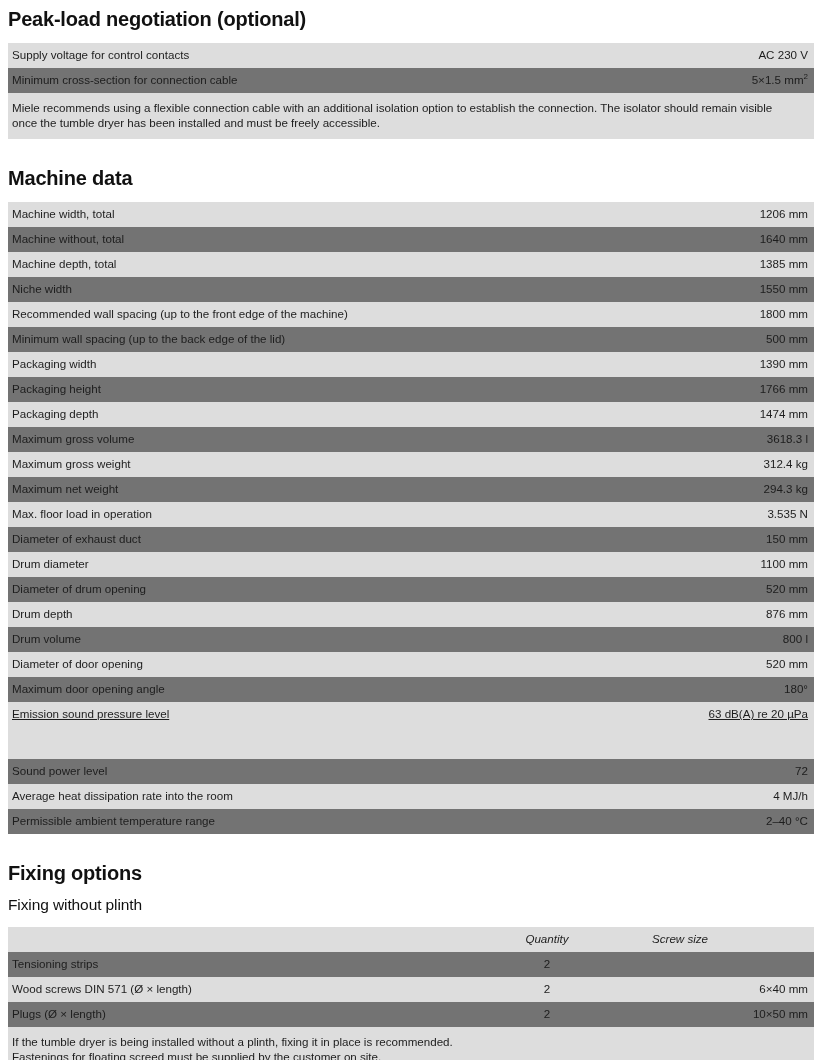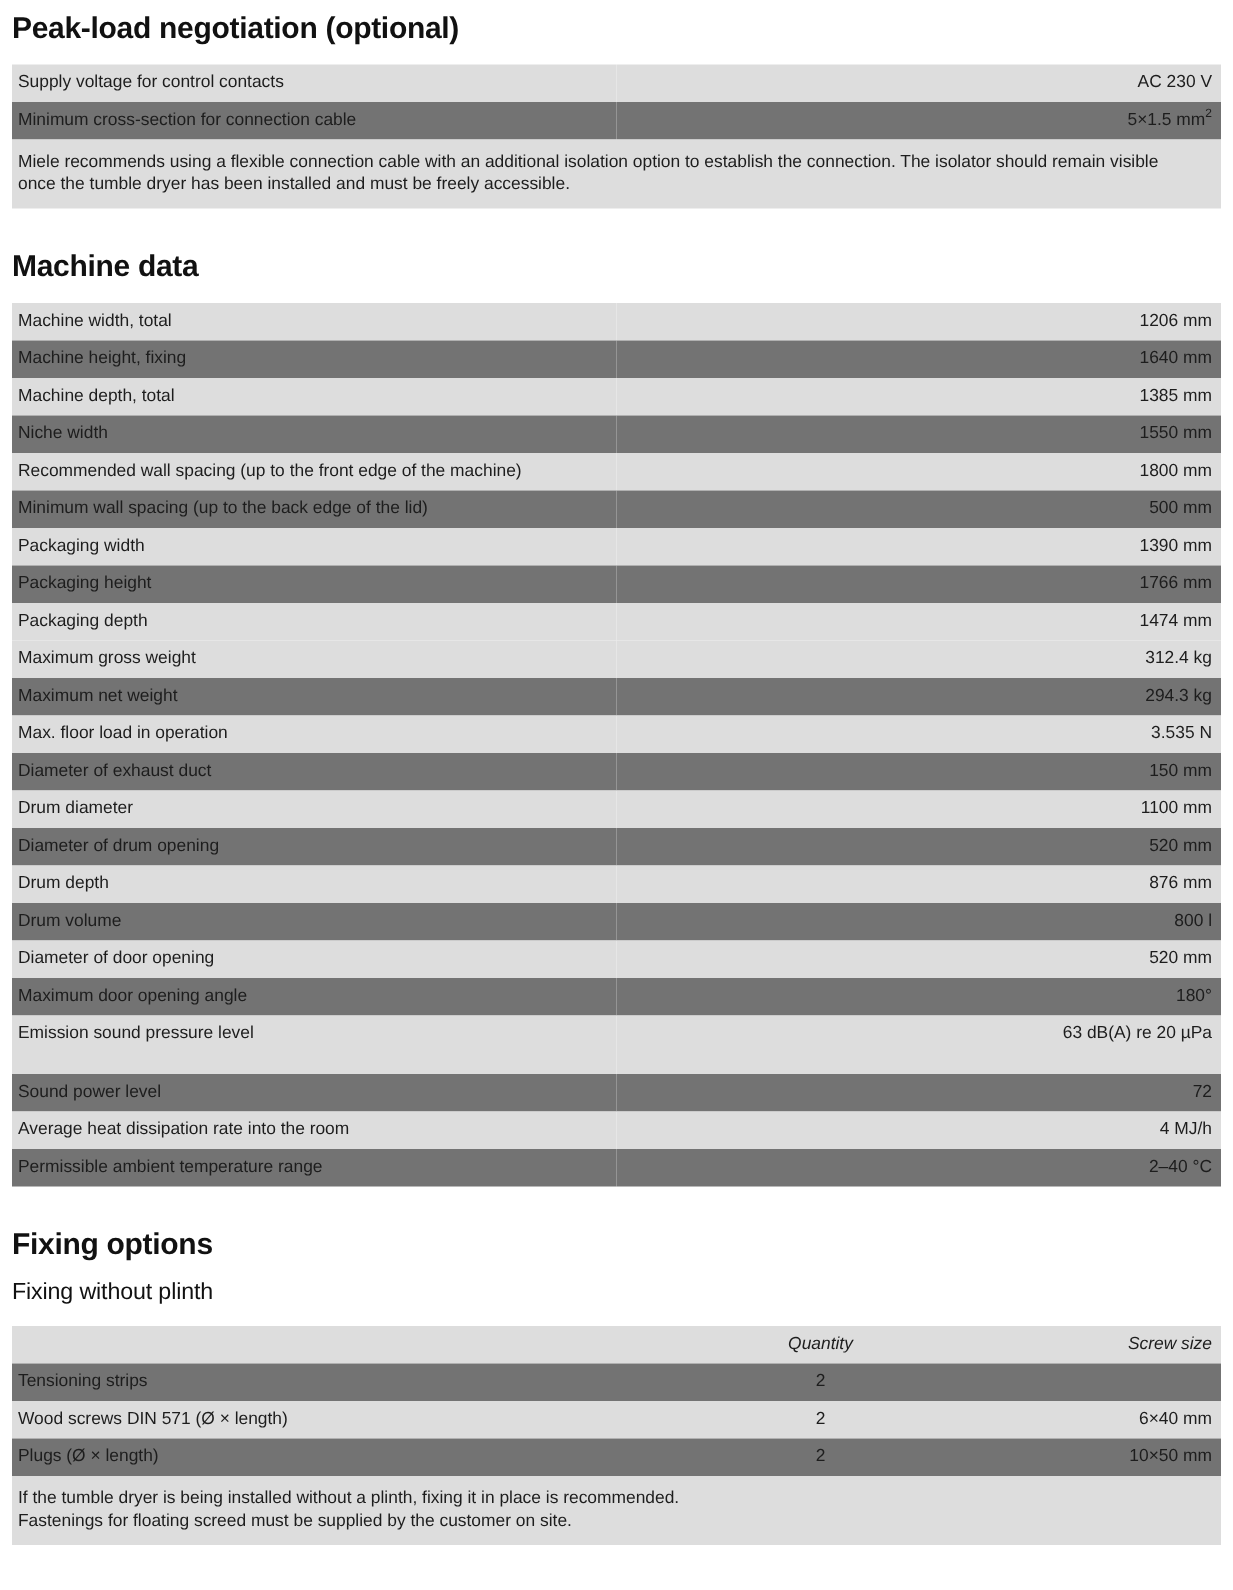--- a/index.html
+++ b/index.html
@@ -64,23 +64,23 @@
   td.qty   { text-align: center; }
   td.screw { text-align: right; }
   th.hdr {
     font-style: italic;
     font-size: 11.6px;
     padding: 6px 6px 6px 4px;
     color: #1d1d1d;
   }
   th.hdr-label { text-align: left; }
   th.hdr-qty   { text-align: center; }
-  th.hdr-screw { text-align: right; }
-
-  tr.tall td { padding-bottom: 20px; }
+  th.hdr-screw { text-align: left; }
+
+  tr.tall td { padding-bottom: 38px; text-decoration: underline; }
 
   
   .note {
     width: 806px;
     margin: 0 8px;
     background: #dddddd;
     box-sizing: border-box;
     padding: 7px 14px 9px 4px;
     font-size: 11.6px;
     line-height: 15px;
@@ -118,21 +118,21 @@
   <h1 class="section-title">Machine data</h1>
   <div class="spacer-after-title"></div>
 
   <table class="spec">
     <tbody id="machine-rows">
         <tr class="row-odd">
           <td class="label">Machine width, total</td>
           <td class="value">1206 mm</td>
         </tr>
         <tr class="row-even">
-          <td class="label">Machine height, fixing</td>
+          <td class="label">Machine without, total</td>
           <td class="value">1640 mm</td>
         </tr>
         <tr class="row-odd">
           <td class="label">Machine depth, total</td>
           <td class="value">1385 mm</td>
         </tr>
         <tr class="row-even">
           <td class="label">Niche width</td>
           <td class="value">1550 mm</td>
         </tr>
@@ -148,20 +148,24 @@
           <td class="label">Packaging width</td>
           <td class="value">1390 mm</td>
         </tr>
         <tr class="row-even">
           <td class="label">Packaging height</td>
           <td class="value">1766 mm</td>
         </tr>
         <tr class="row-odd">
           <td class="label">Packaging depth</td>
           <td class="value">1474 mm</td>
+        </tr>
+        <tr class="row-even">
+          <td class="label">Maximum gross volume</td>
+          <td class="value">3618.3 l</td>
         </tr>
         <tr class="row-odd">
           <td class="label">Maximum gross weight</td>
           <td class="value">312.4 kg</td>
         </tr>
         <tr class="row-even">
           <td class="label">Maximum net weight</td>
           <td class="value">294.3 kg</td>
         </tr>
         <tr class="row-odd">

